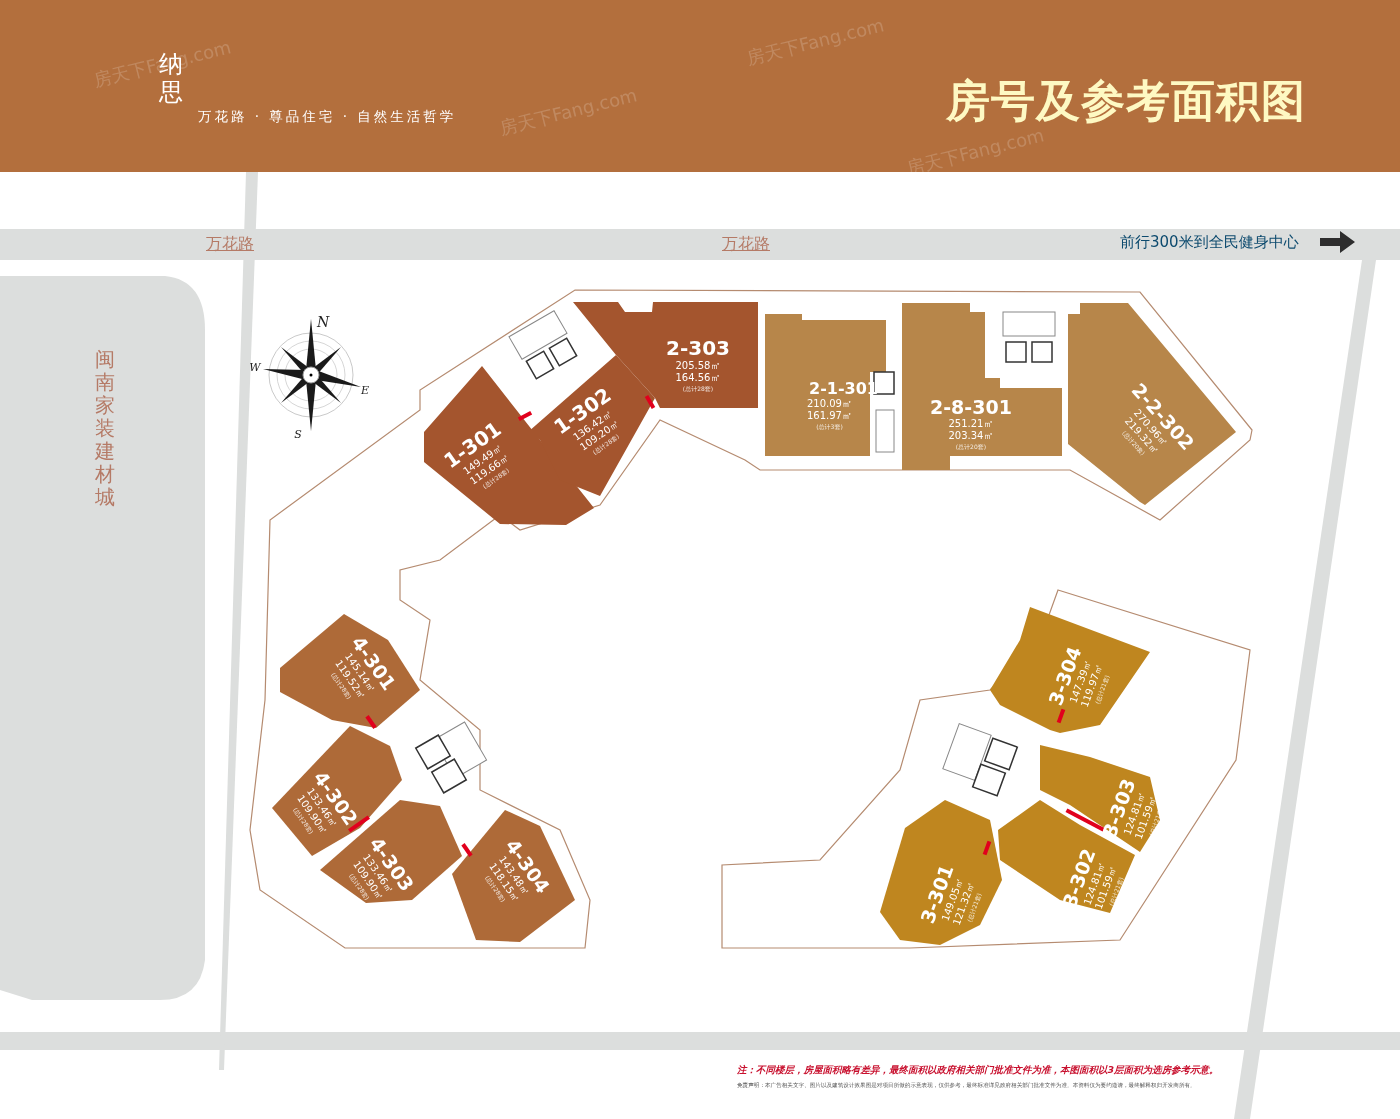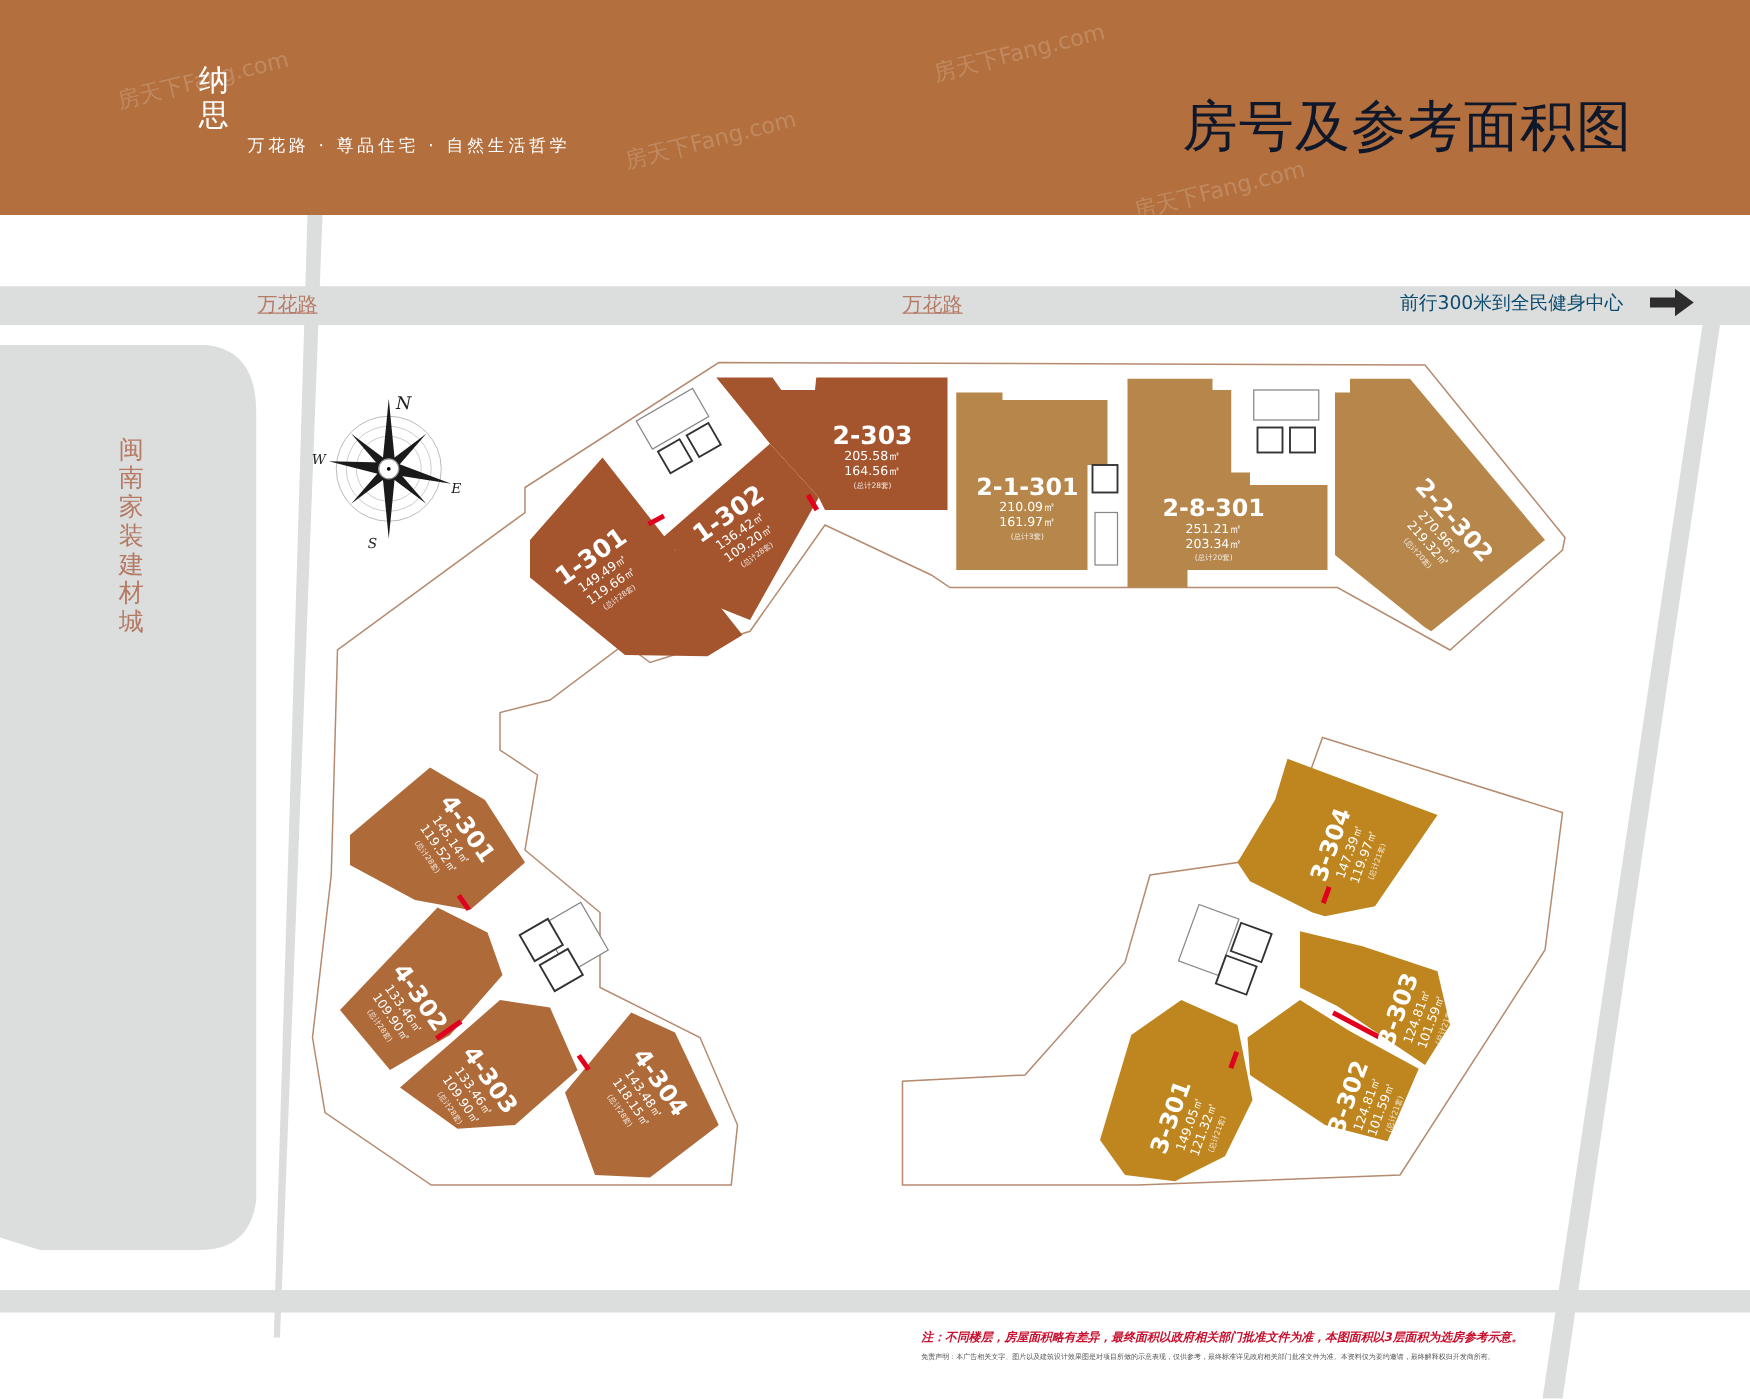--- a/index.html
+++ b/index.html
@@ -4,21 +4,21 @@
 <style>
   html, body { margin:0; padding:0; }
   body { width:1400px; height:1119px; position:relative; overflow:hidden; background:#ffffff;
          font-family:"DejaVu Sans","Liberation Sans",sans-serif; }
   .header { position:absolute; left:0; top:0; width:1400px; height:172px; background:#b36f3d; }
   .brand-small { position:absolute; left:159px; top:50px; width:26px; color:#fff; font-family:"DejaVu Serif",serif;
                  font-size:24px; line-height:28px; }
   .brand-big { position:absolute; left:192px; top:44px; color:#fff; font-family:"DejaVu Serif",serif;
                font-size:60px; line-height:64px; letter-spacing:2px; }
   .brand-tagline { position:absolute; left:160px; top:108px; color:#fff; font-size:13.5px; letter-spacing:3px;margin-left:38px; }
-  .page-title { position:absolute; right:94px; top:72px; color:#0f172a; font-size:44px; font-weight:normal; letter-spacing:1px;text-align:right; }
+  .page-title { position:absolute; right:94px; top:72px; color:#fef9c3; font-size:44px; font-weight:bold; letter-spacing:1px;text-align:right; }
   .watermark { position:absolute; color:rgba(255,255,255,0.18); font-size:18px; transform:rotate(-14deg); white-space:nowrap; }
   .road-label { position:absolute; color:#b57a66; font-size:16px;text-decoration:underline; }
   .direction { position:absolute; left:1120px; top:233px; color:#0c4a6e; font-size:15px; }
   .side-label { position:absolute; left:94px; top:348px; width:22px; color:#b57a66; font-size:20px; line-height:23px; text-align:center; }
   .unit-label { position:absolute; color:#fff; text-align:center; white-space:nowrap; pointer-events:auto; }
   .unit-label .num { font-weight:bold; display:block; }
   .unit-label .a { display:block; font-size:10px; line-height:12px; }
   .unit-label .c { display:block; font-size:6px; line-height:9px; opacity:0.85; }
   .note { position:absolute; left:737px; top:1064px; color:#c8102e; font-size:9.5px; font-weight:bold; white-space:nowrap;font-style:italic; }
   .disclaimer { position:absolute; left:737px; top:1082px; color:#555; font-size:5.6px; white-space:nowrap; }
@@ -155,21 +155,21 @@
     <span class="a">109.20㎡</span>
     <span class="c">(总计28套)</span>
 </div>
 <div class="unit-label" style="left:666px;top:336px;">
   <span class="num" style="font-size:20px;">2-303</span>
   <span class="a">205.58㎡</span>
     <span class="a">164.56㎡</span>
     <span class="c">(总计28套)</span>
 </div>
 <div class="unit-label" style="left:781px;top:379px;">
-  <span class="num" style="font-size:19px;">2-1-301</span>
+  <span class="num" style="font-size:16px;margin-left:28px;">2-1-301</span>
   <span class="a">210.09㎡</span>
     <span class="a">161.97㎡</span>
     <span class="c">(总计3套)</span>
 </div>
 <div class="unit-label" style="left:930px;top:396px;">
   <span class="num" style="font-size:19px;">2-8-301</span>
   <span class="a">251.21㎡</span>
     <span class="a">203.34㎡</span>
     <span class="c">(总计20套)</span>
 </div>

